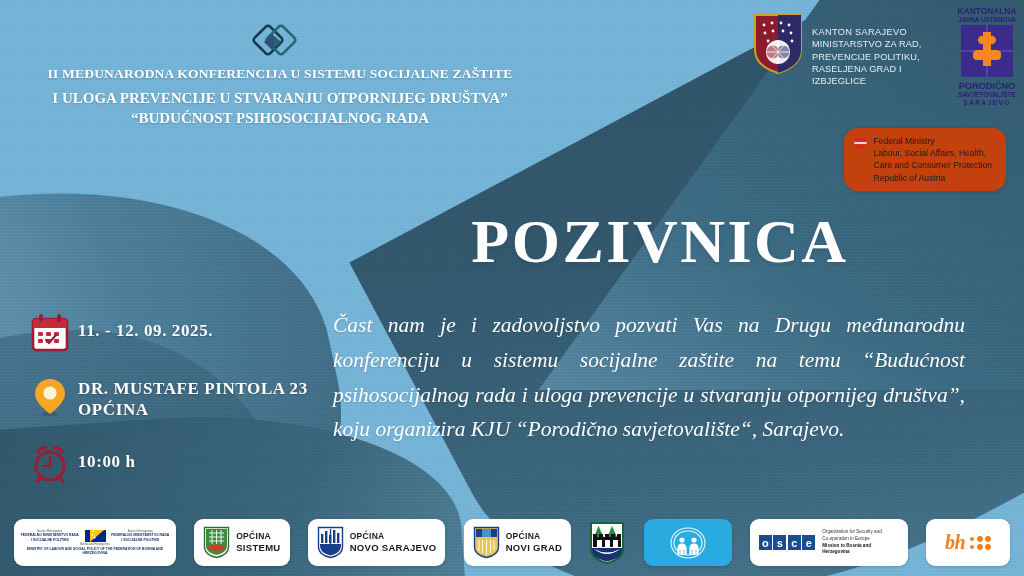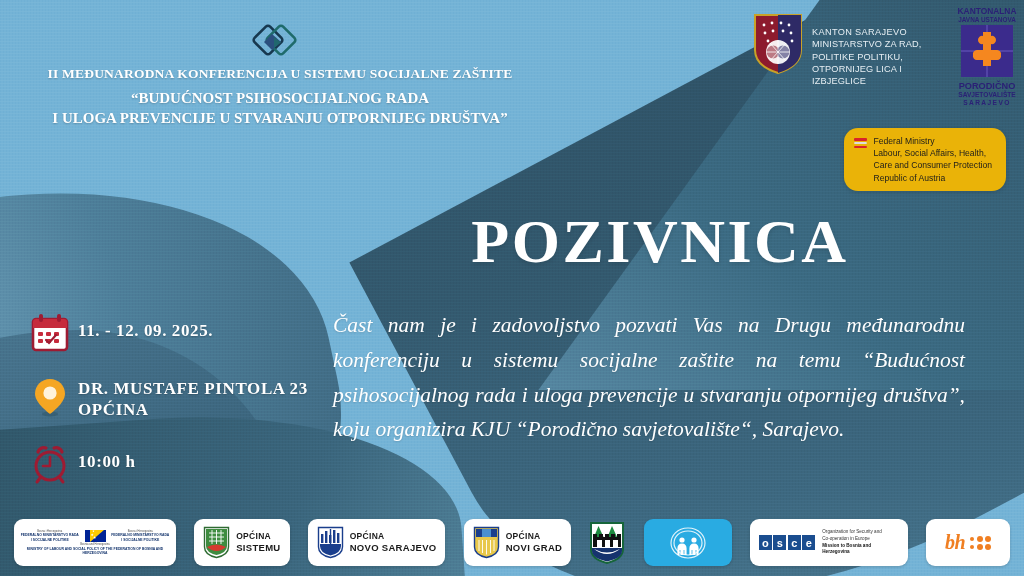--- a/index.html
+++ b/index.html
@@ -129,21 +129,21 @@
 
   .kju-logo {
     position: absolute;
     right: 6px; top: 4px;
     width: 62px; height: 105px;
   }
 
   .austria-box {
     position: absolute;
     right: 18px; top: 128px;
-    background: #eab308;
+    background: #c2410c;
     border-radius: 14px;
     padding: 7px 14px 7px 10px;
     display: flex;
     gap: 7px;
     align-items: flex-start;
     box-shadow: 0 1px 4px rgba(0,0,0,.16);
   }
   .at-flag { width: 13px; flex: none; margin-top: 3px; }
   .at-flag i { display: block; height: 2.5px; margin-bottom: 1.5px; border-radius: 1px; }
   .at-flag i.r { background: #d8232a; }
@@ -297,22 +297,22 @@
         <rect x="22" y="11" width="22" height="22" rx="3" transform="rotate(45 33 22)"></rect>
       </g>
       <path d="M24 16 L33 24 L24 32 L16 24 Z" fill="#2b4f7e"></path>
       <path d="M26 19 L33 24.5 L26 30 Z" fill="#1f6b6b" opacity=".85"></path>
     </svg>
   </div>
 
   <div class="conf-titles">
     <div class="conf-line1">II MEĐUNARODNA KONFERENCIJA U SISTEMU SOCIJALNE ZAŠTITE</div>
     <div class="conf-line2">
+      <div>I ULOGA PREVENCIJE U STVARANJU OTPORNIJEG DRUŠTVA”</div>
       <div>“BUDUĆNOST PSIHOSOCIJALNOG RADA</div>
-      <div>I ULOGA PREVENCIJE U STVARANJU OTPORNIJEG DRUŠTVA”</div>
     </div>
   </div>
 
   <div class="ks-logo">
     <svg class="ks-crest" viewBox="0 0 52 64">
       <path d="M3 3 H49 V38 Q49 54 26 61 Q3 54 3 38 Z" fill="#8d1b2d" stroke="#c9a227" stroke-width="2"></path>
       <path d="M26 3 H49 V38 Q49 54 26 61 Z" fill="#2e2a66"></path>
       <g fill="#ffffff">
         <circle cx="12" cy="13" r="1.4"></circle>
           <circle cx="20" cy="11" r="1.4"></circle>
@@ -328,22 +328,22 @@
       <circle cx="26" cy="40" r="12" fill="#ffffff" opacity=".92"></circle>
       <circle cx="21" cy="40" r="6.5" fill="#8d1b2d" opacity=".55"></circle>
       <circle cx="31" cy="40" r="6.5" fill="#2e2a66" opacity=".55"></circle>
       <g stroke="#ffffff" stroke-width=".8">
         <path d="M26 28 V52 M14 40 H38 M18 31 L34 49 M34 31 L18 49"></path>
       </g>
     </svg>
     <div class="ks-text">
       <div class="ks-head">KANTON SARAJEVO</div>
       <div>MINISTARSTVO ZA RAD,</div>
-      <div>POLITIKE POLITIKU,</div>
-      <div>OTPORNIJEG LICA I</div>
+      <div>PREVENCIJE POLITIKU,</div>
+      <div>RASELJENA GRAD I</div>
       <div>IZBJEGLICE</div>
     </div>
   </div>
 
   <div class="kju-logo">
     <svg viewBox="0 0 62 105" width="62" height="105">
       <text x="31" y="10" text-anchor="middle" fill="#2b2176" font-size="8.4" font-weight="bold" font-family="Liberation Sans, sans-serif">KANTONALNA</text>
       <text x="31" y="18" text-anchor="middle" fill="#2b2176" font-size="6.4" font-weight="bold" font-family="Liberation Sans, sans-serif">JAVNA USTANOVA</text>
       <rect x="5" y="21" width="52" height="52" fill="#3b2b8c"></rect>
       <g stroke="#6a5cc0" stroke-width="1" fill="none">

